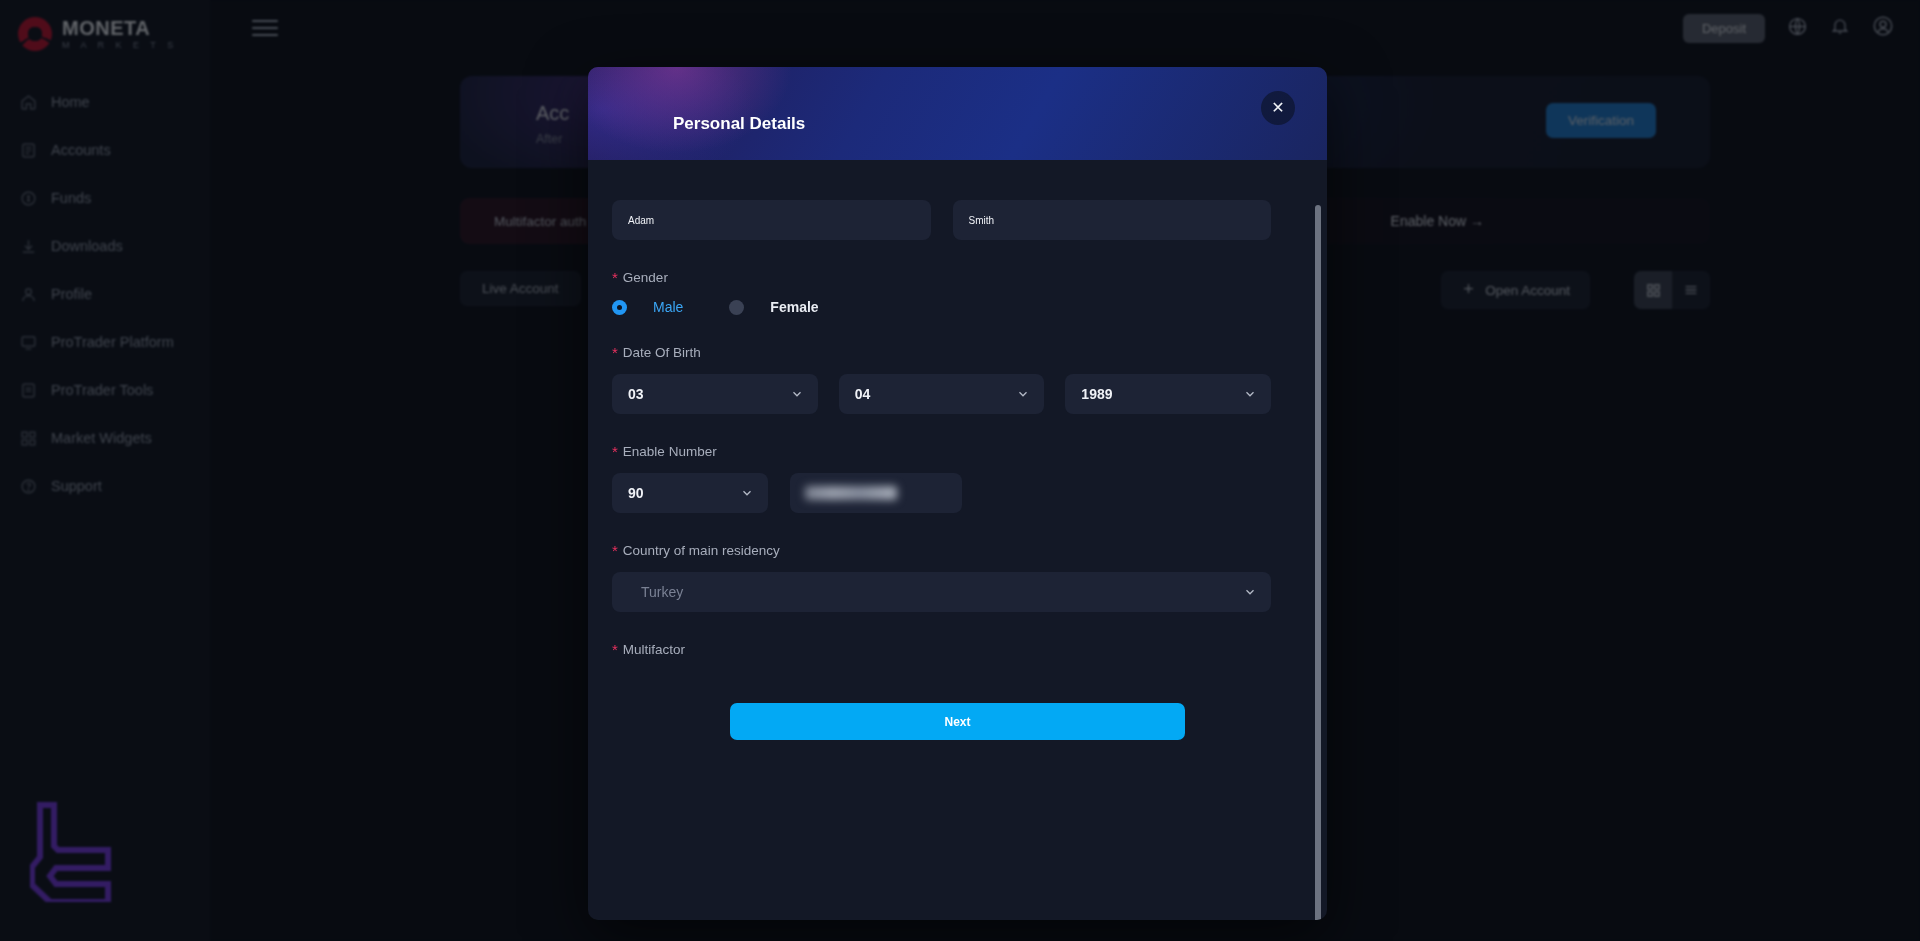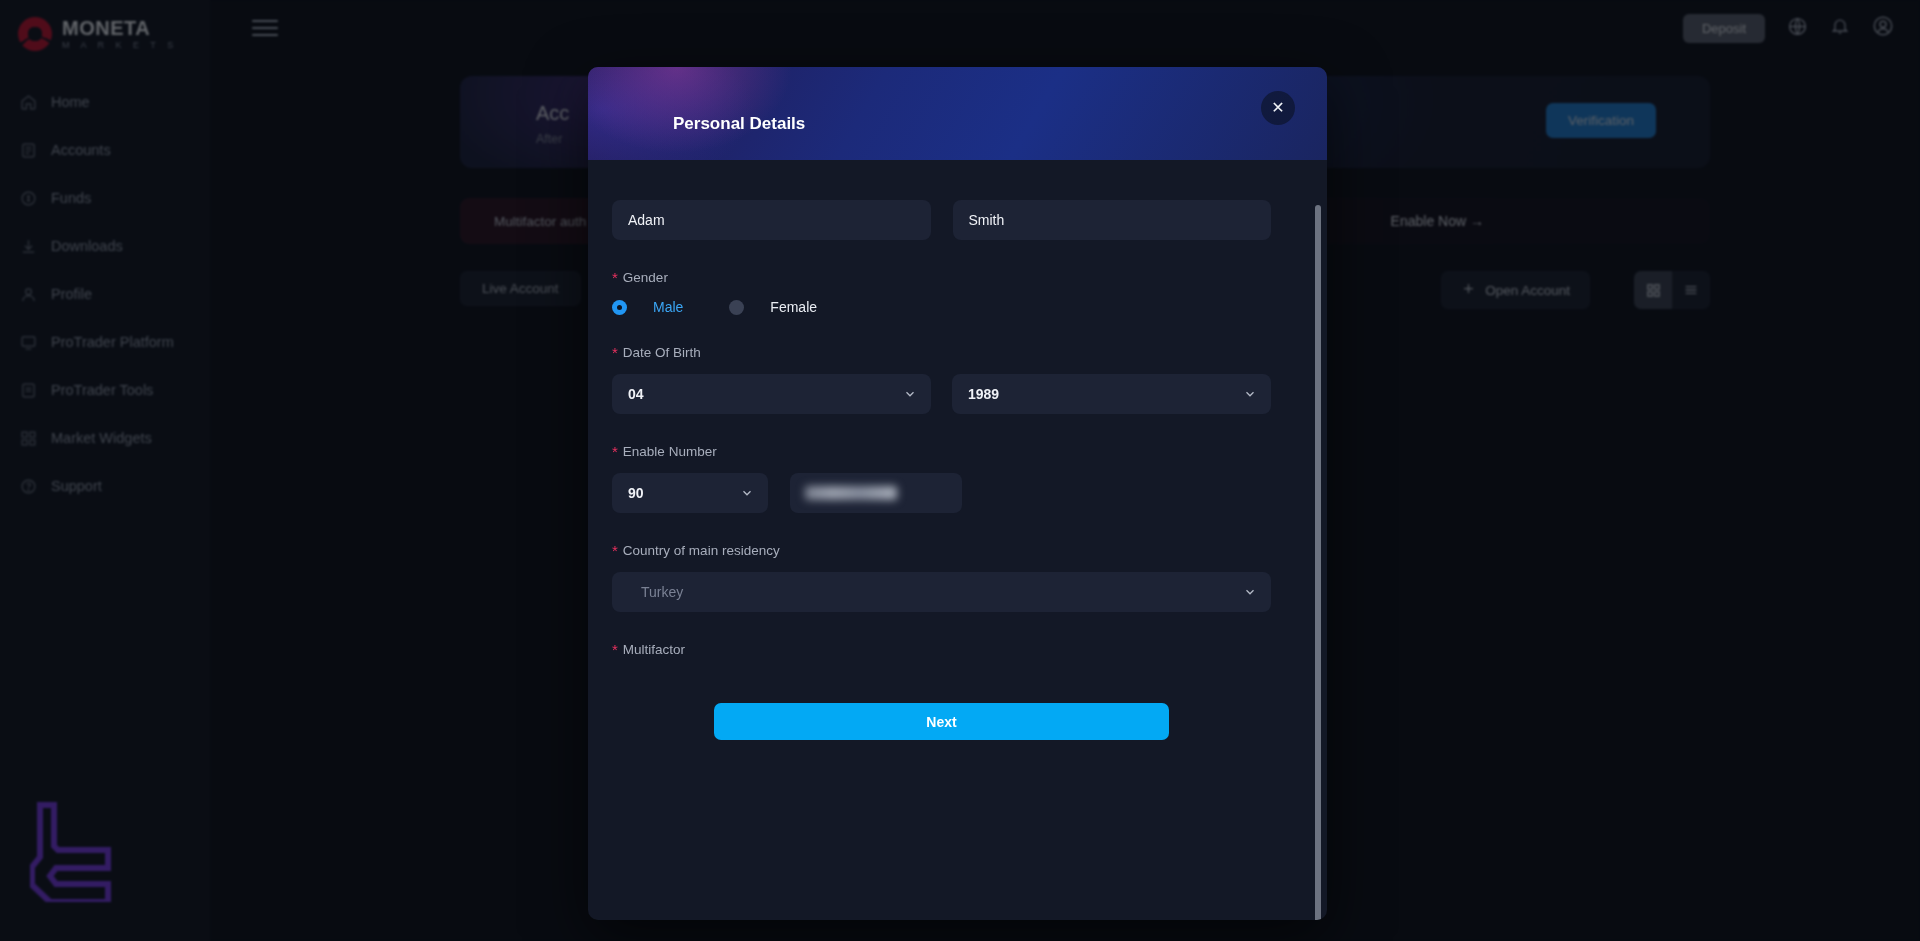--- a/index.html
+++ b/index.html
@@ -162,21 +162,21 @@
     position: absolute; right: 6px; top: 138px;
     width: 6px; height: 740px; border-radius: 3px;
     background: #6c7280;
   }
 
   .row2 { display: flex; gap: 22px; }
   .field { position: relative; }
   .txt-input {
     height: 40px; border-radius: 8px; border: none;
     background: #1d2335; color: #f0f2f7;
-    font-size: 14px; font-family: inherit;
+    font-size: 10px; font-family: inherit;
     padding: 0 16px; outline: none; width: 100%;
   }
   .txt-input::placeholder { color: #7a8194; }
 
   .label {
     display: flex; align-items: flex-start; gap: 5px;
     font-size: 13.5px; color: #a8aebc; margin: 30px 0 14px 0;
   }
   .req { color: #e8315f; font-size: 15px; line-height: 1; }
 
@@ -184,21 +184,21 @@
   .radio { display: flex; align-items: center; gap: 26px; cursor: pointer; }
   .radio-dot {
     width: 15px; height: 15px; border-radius: 50%;
     background: #3a4154; position: relative; flex: 0 0 15px;
   }
   .radio.checked .radio-dot { background: #2196f3; }
   .radio.checked .radio-dot::after {
     content: ""; position: absolute; left: 5px; top: 5px;
     width: 5px; height: 5px; border-radius: 50%; background: #0d1320;
   }
-  .radio-label { font-size: 14px; color: #e9ecf2; font-weight: 400; }
+  .radio-label { font-size: 14px; color: #e9ecf2; font-weight: 700; }
   .radio.checked .radio-label { color: #3ba6f5; font-weight: 400; }
 
   .sel {
     position: relative; height: 40px; border-radius: 8px;
     background: #1d2335; display: flex; align-items: center;
     padding: 0 16px; cursor: pointer;
   }
   .sel-val { font-size: 14px; color: #f0f2f7; font-weight: 700; }
   .sel-val.muted { color: #7a8194; font-weight: 400; margin-left: 13px; }
   .chev { position: absolute; right: 14px; top: 50%; transform: translateY(-50%); color: #b4bac7; }
@@ -214,23 +214,23 @@
     background: #1d2335; position: relative;
   }
   .phone-blur {
     position: absolute; left: 15px; top: 13px; width: 92px; height: 14px;
     background: linear-gradient(90deg, #7d8392, #9ba1ae 30%, #868d9c 60%, #aab0bc);
     filter: blur(4px); border-radius: 3px;
   }
 
   .next-btn {
     display: block; width: 100%; height: 37px;
-    margin: 46px 0 40px 0;
+    margin: 46px 0 40px 16px;
     background: #03a9f4; color: #ffffff; border: none;
-    border-radius: 7px; font-size: 14px; font-weight: 700;
+    border-radius: 7px; font-size: 12px; font-weight: 700;
     font-family: inherit; cursor: pointer;
   }
   .next-wrap { padding: 0 102px; }
 </style>
 </head>
 <body>
 
 <div id="app-background">
 
   <div class="sidebar">
@@ -439,20 +439,28 @@
         <span class="radio-label">Female</span>
       </div>
     </div>
 
     <div class="label">
       <span class="req">*</span>
       <span>Date Of Birth</span>
     </div>
     <div class="dob-row">
       <div class="sel">
+        <span class="sel-val">03</span>
+        <span class="chev">
+            <svg width="14" height="14" viewBox="0 0 24 24" fill="none" stroke="currentColor" stroke-width="2.2">
+              <path d="M6 9l6 6 6-6"></path>
+            </svg>
+          </span>
+      </div>
+      <div class="sel">
         <span class="sel-val">04</span>
         <span class="chev">
             <svg width="14" height="14" viewBox="0 0 24 24" fill="none" stroke="currentColor" stroke-width="2.2">
               <path d="M6 9l6 6 6-6"></path>
             </svg>
           </span>
       </div>
       <div class="sel">
         <span class="sel-val">1989</span>
         <span class="chev">

